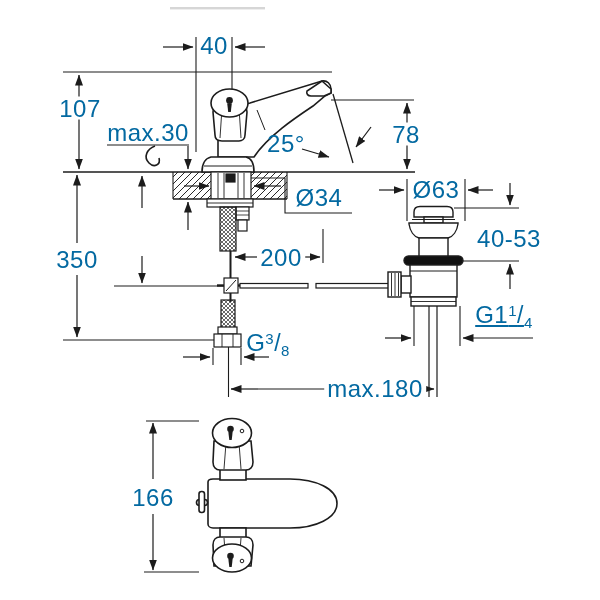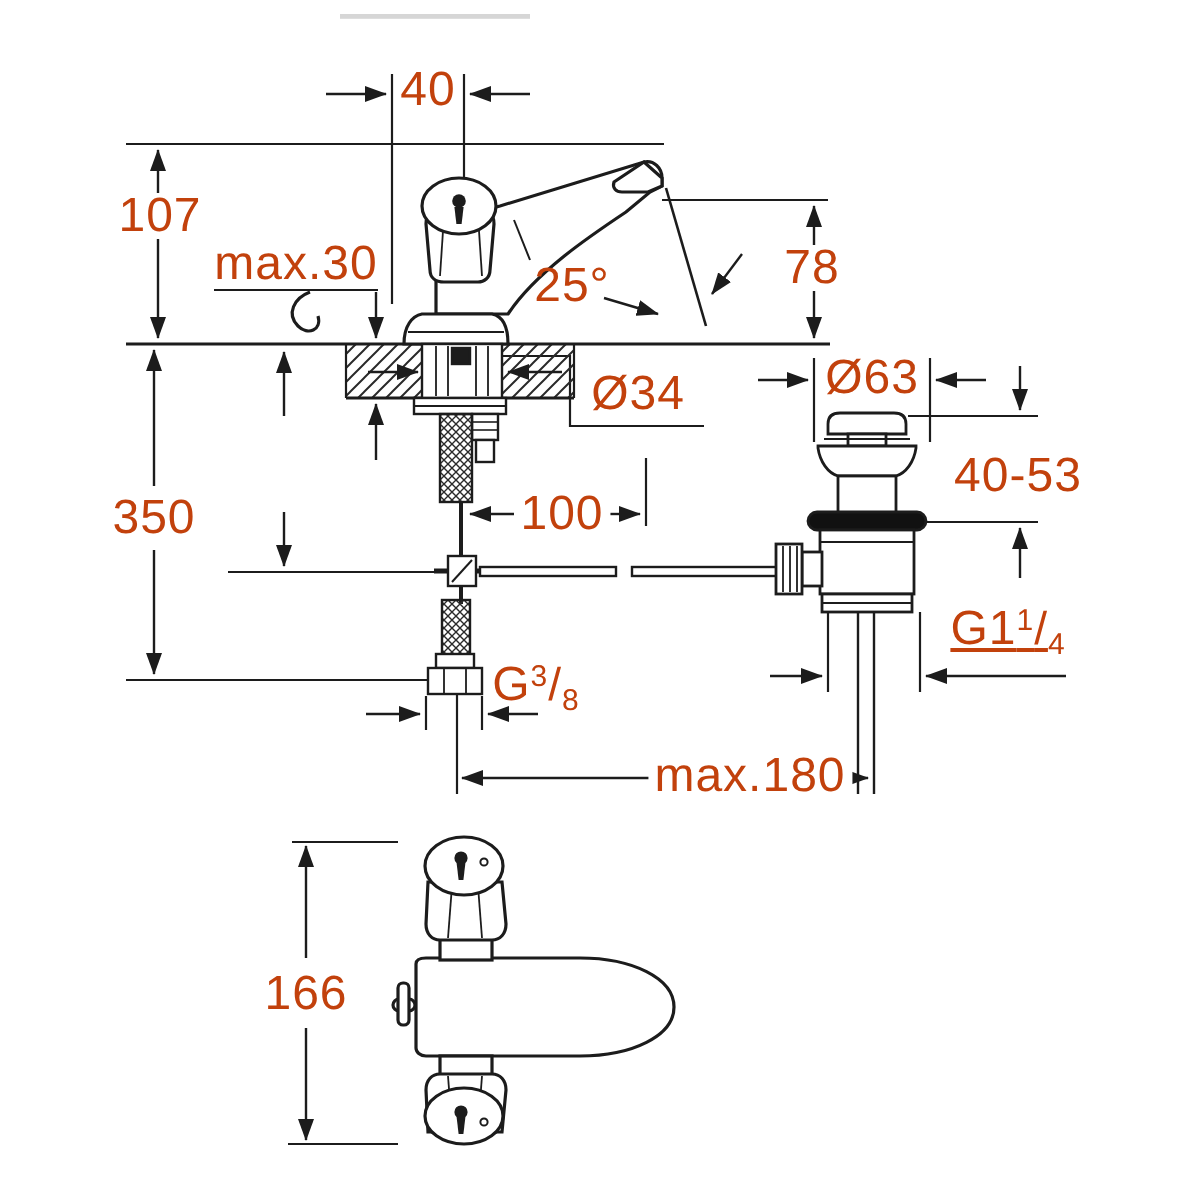--- a/index.html
+++ b/index.html
@@ -1,19 +1,19 @@
 <!DOCTYPE html>
 <html><head>
 <meta charset="utf-8">
 <style>
   html,body{margin:0;padding:0;background:#fff;}
   #stage{position:relative;width:600px;height:600px;background:#ffffff;overflow:hidden;
          font-family:"Liberation Sans",sans-serif;}
   #stage svg{position:absolute;left:0;top:0;}
-  .lbl{position:absolute;transform:translate(-50%,-50%);color:#c2410c;font-size:24px;
+  .lbl{position:absolute;transform:translate(-50%,-50%);color:#0369a1;font-size:24px;
        line-height:23px;white-space:nowrap;text-align:center;letter-spacing:0.5px;}
   .bgw{background:#ffffff;padding:0 3px;}
   .sup{font-size:15px;position:relative;top:-7px;}
   .sub{font-size:15px;position:relative;top:5px;}
   .slash{font-size:23px;}
 </style>
 </head>
 <body>
 
 <div id="stage">
@@ -206,21 +206,21 @@
   </g>
 </svg>
 
 <div class="lbl" style="left:214px;top:45px;">40</div>
 <div class="lbl bgw" style="left:80px;top:108px;">107</div>
 <div class="lbl" style="left:148px;top:132px;">max.30</div>
 <div class="lbl" style="left:286px;top:143px;">25°</div>
 <div class="lbl bgw" style="left:406px;top:134px;">78</div>
 <div class="lbl" style="left:319px;top:197px;">Ø34</div>
 <div class="lbl bgw" style="left:77px;top:259px;">350</div>
-<div class="lbl bgw" style="left:281px;top:257px;">100</div>
+<div class="lbl bgw" style="left:281px;top:257px;">200</div>
 <div class="lbl" style="left:436px;top:189px;">Ø63</div>
 <div class="lbl" style="left:509px;top:238px;">40-53</div>
 <div class="lbl" style="left:504px;top:316px;text-decoration:underline;">
   <span>G1</span><span class="sup">1</span><span class="slash">/</span><span class="sub">4</span>
 </div>
 <div class="lbl" style="left:268px;top:344px;">
   <span>G</span><span class="sup">3</span><span class="slash">/</span><span class="sub">8</span>
 </div>
 <div class="lbl bgw" style="left:334px;top:388px;margin-left:41px;">max.180</div>
 <div class="lbl bgw" style="left:153px;top:497px;">166</div>

